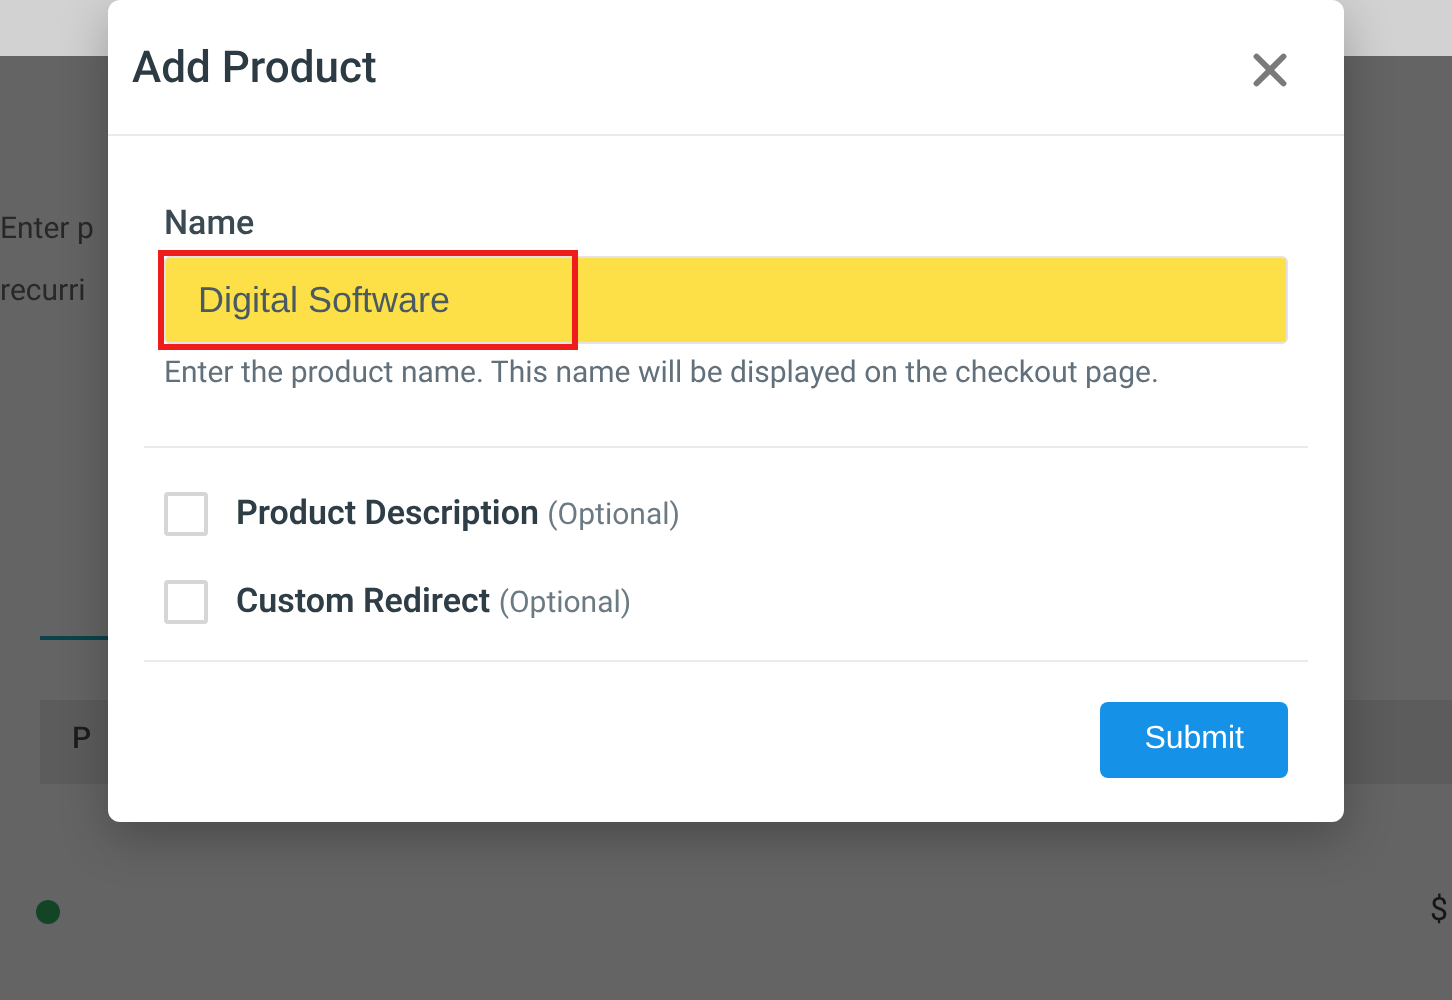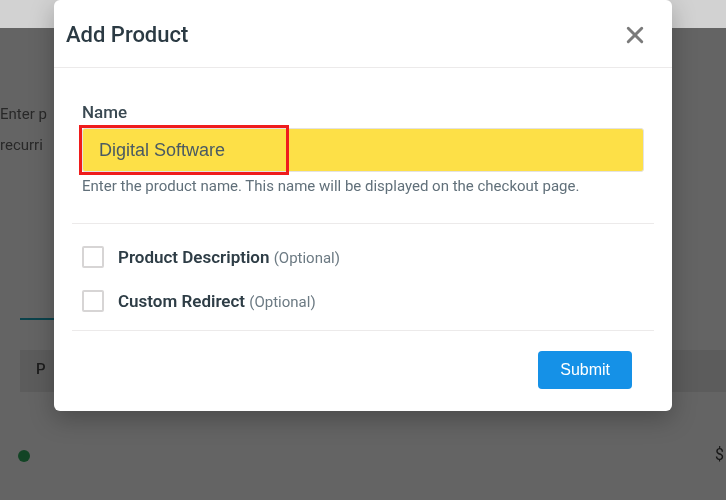--- a/index.html
+++ b/index.html
@@ -133,21 +133,21 @@
   }
   .optional {
     font-weight: 400;
     color: #6c7a83;
     font-size: 15px;
   }
 
   .modal-footer {
     display: flex;
     justify-content: flex-end;
-    padding: 16px 40px 22px 28px;
+    padding: 16px 28px 22px 28px;
   }
   .submit-btn {
     background: #1591e7;
     color: #fff;
     border: none;
     border-radius: 4px;
     font-size: 16px;
     font-weight: 500;
     padding: 10px 22px;
     cursor: pointer;

